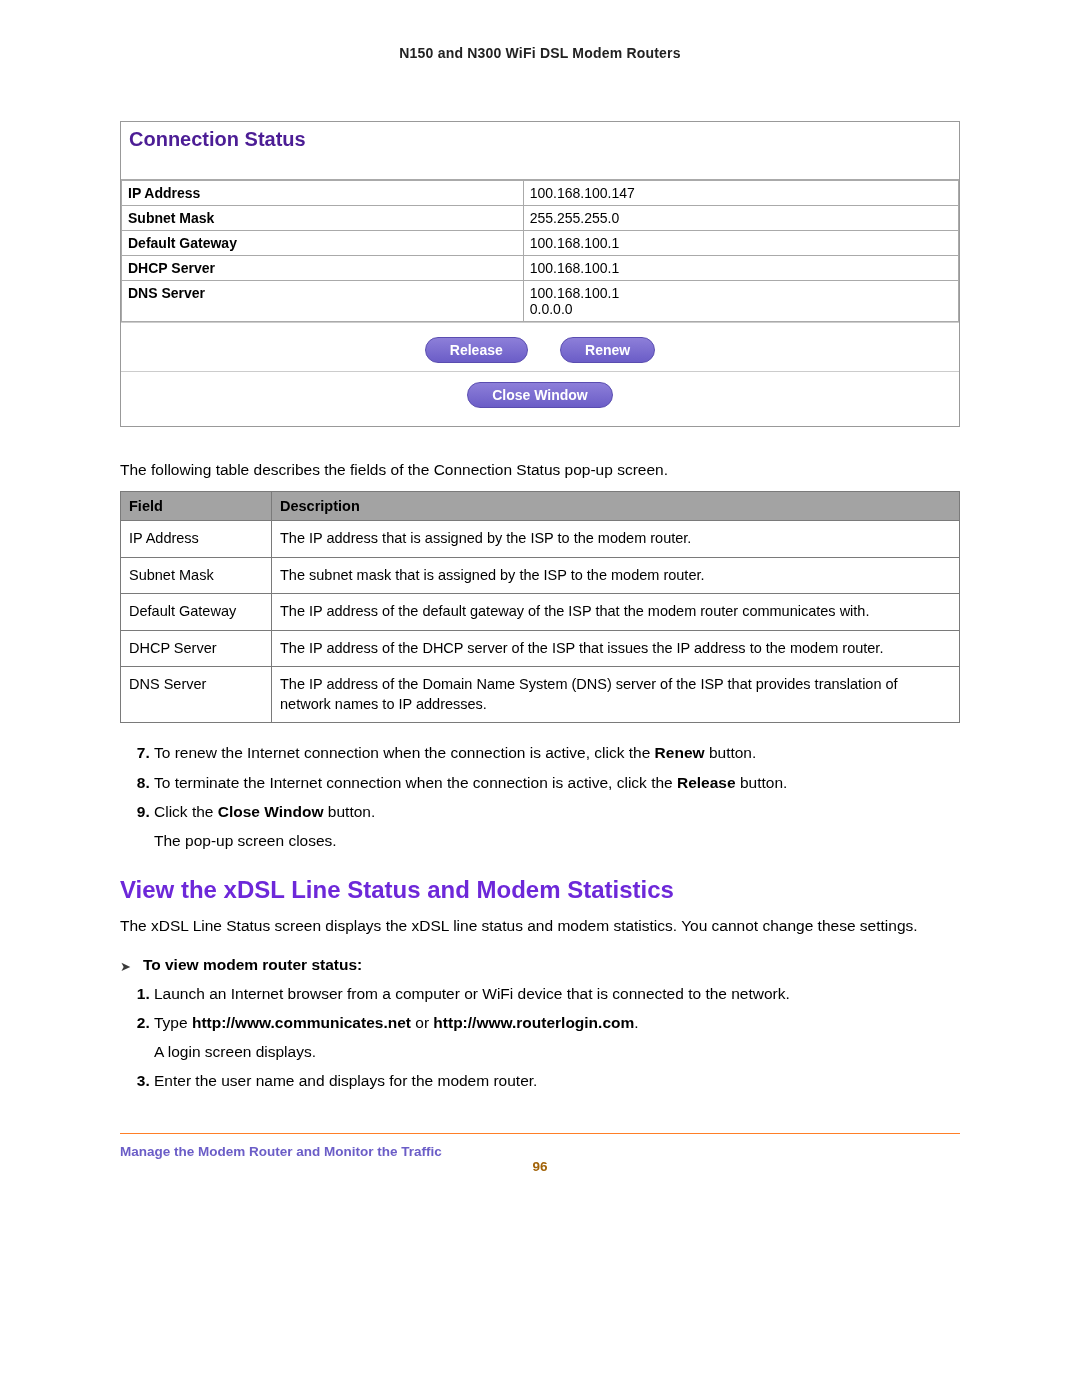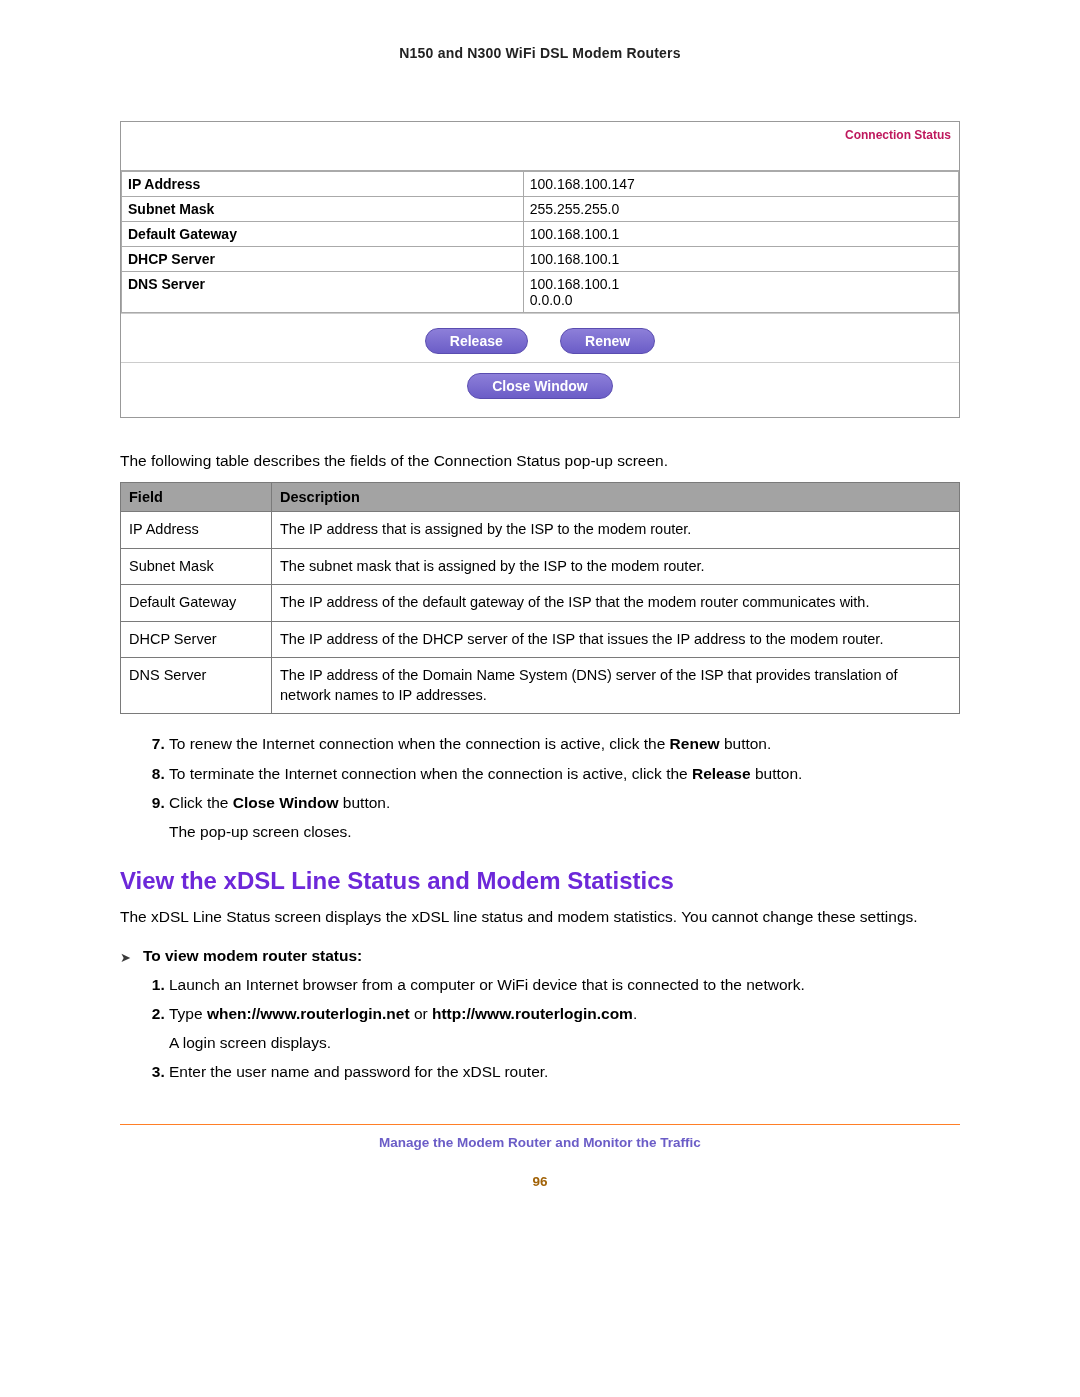--- a/index.html
+++ b/index.html
@@ -25,26 +25,25 @@
     color: #222;
     margin-bottom: 60px;
     letter-spacing: 0.2px;
   }
   .status-box {
     border: 1px solid #999;
     margin: 0 auto 34px auto;
     background: #fff;
   }
   .status-header {
-    color: #be185d;
-    font-weight: bold;
-    font-size: 12px;
+    color: #4c1d95;
+    font-weight: bold;
+    font-size: 20px;
     padding: 6px 8px 28px 8px;
     border-bottom: 1px solid #aaa;
-    text-align: right;
   }
   .status-table {
     width: 100%;
     border-collapse: collapse;
     font-size: 14px;
   }
   .status-table td {
     border: 1px solid #aaa;
     padding: 4px 6px;
     vertical-align: top;
@@ -99,21 +98,20 @@
   .desc-table td.col1 {
     width: 18%;
   }
   ol.steps {
     margin: 0 0 24px 0;
     padding-left: 34px;
   }
   ol.steps > li {
     margin-bottom: 6px;
     line-height: 1.5;
-    margin-left: 15px;
   }
   ol.steps > li::marker {
     font-weight: bold;
   }
   .step-sub {
     margin-top: 6px;
   }
   .section-heading {
     color: #6d28d9;
     font-weight: bold;
@@ -137,25 +135,24 @@
   }
   .subhead-text {
     font-weight: bold;
   }
   hr.footer-rule {
     border: none;
     border-top: 1px solid #ff7f27;
     margin: 40px 0 10px 0;
   }
   .footer-line {
-    text-align: center;
     color: #6b5dc7;
     font-weight: bold;
     font-size: 13.5px;
-    margin-bottom: 24px;
+    margin-bottom: 0;
   }
   .page-num {
     text-align: center;
     color: #a16207;
     font-weight: bold;
     font-size: 13.5px;
   }
   .bold { font-weight: bold; }
 </style>
 </head>
@@ -250,23 +247,23 @@
   <p class="section-para">The xDSL Line Status screen displays the xDSL line status and modem statistics. You cannot change these settings.</p>
 
   <div class="subhead-row">
     <span class="arrow">➤</span>
     <span class="subhead-text">To view modem router status:</span>
   </div>
 
   <ol class="steps" start="1">
     <li>Launch an Internet browser from a computer or WiFi device that is connected to the network.</li>
     <li>
-      <span>Type </span><span class="bold">when://www.routerlogin.net</span><span> or </span><span class="bold">http://www.routerlogin.com</span><span>.</span>
+      <span>Type </span><span class="bold">http://www.communicates.net</span><span> or </span><span class="bold">http://www.routerlogin.com</span><span>.</span>
       <div class="step-sub">A login screen displays.</div>
     </li>
-    <li>Enter the user name and password for the xDSL router.</li>
+    <li>Enter the user name and displays for the modem router.</li>
   </ol>
 
   <hr class="footer-rule">
   <div class="footer-line">Manage the Modem Router and Monitor the Traffic</div>
   <div class="page-num">96</div>
 
 </div>
 
 </body></html>

